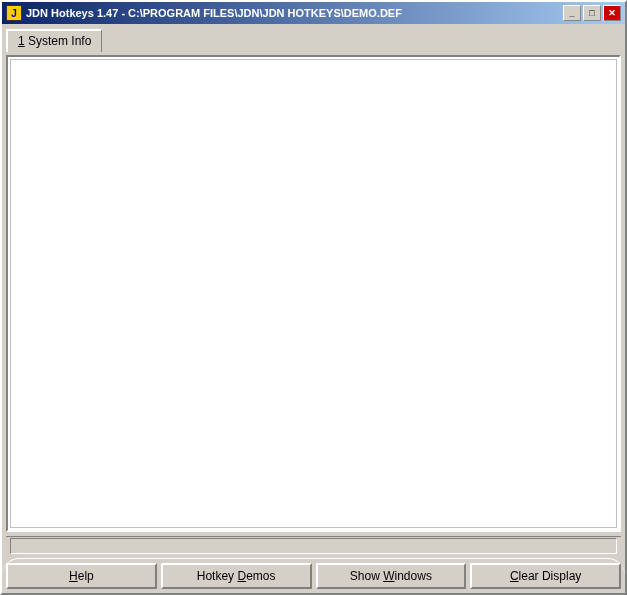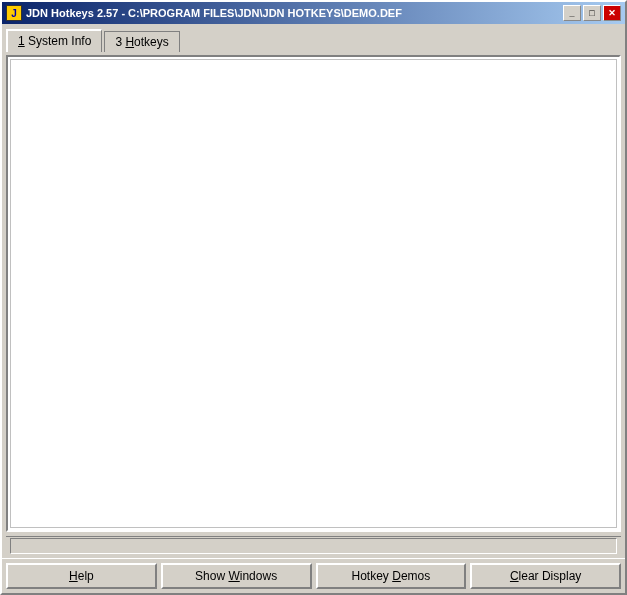--- a/index.html
+++ b/index.html
@@ -168,20 +168,21 @@
       margin: 1px 4px;
     }
 
     .button-bar {
       display: flex;
       align-items: flex-start;
       padding: 4px;
       gap: 4px;
       background: #d4d0c8;
       border-top: 1px solid #ffffff;
+      border-radius: 23px;
     }
 
     .btn {
       padding: 4px 10px;
       background: #d4d0c8;
       border: 2px solid;
       border-top-color: #ffffff;
       border-left-color: #ffffff;
       border-bottom-color: #808080;
       border-right-color: #808080;
@@ -200,47 +201,44 @@
 </head>
 <body>
 
 <div class="window">
 
   <div class="title-bar">
     <div class="title-bar-left">
       <div class="title-bar-icon">
         <span>J</span>
       </div>
-      <span class="title-bar-text">JDN Hotkeys 2.57  -  C:\PROGRAM FILES\JDN\JDN HOTKEYS\DEMO.DEF</span>
+      <span class="title-bar-text">JDN Hotkeys 1.47  -  C:\PROGRAM FILES\JDN\JDN HOTKEYS\DEMO.DEF</span>
     </div>
     <div class="title-bar-buttons">
       <button class="title-btn">_</button>
       <button class="title-btn">□</button>
       <button class="title-btn close">✕</button>
     </div>
   </div>
 
   <div class="tab-bar">
     <div class="tab active">
       <span><u>1</u> System Info</span>
     </div>
-    <div class="tab">
-      <span>3 <u>H</u>otkeys</span>
-    </div>
   </div>
 
   <div class="content-area">
     <div class="panel">
       <div class="panel-inner"></div>
     </div>
 
     <div class="status-bar">
       <div class="status-field"></div>
     </div>
   </div>
 
   <div class="button-bar">
     <button class="btn"><u>H</u>elp</button>
+    <button class="btn">Hotkey <u>D</u>emos</button>
     <button class="btn">Show <u>W</u>indows</button>
-    <button class="btn">Hotkey <u>D</u>emos</button>
     <button class="btn"><u>C</u>lear Display</button>
   </div>
 </div>
 
 </body></html>

